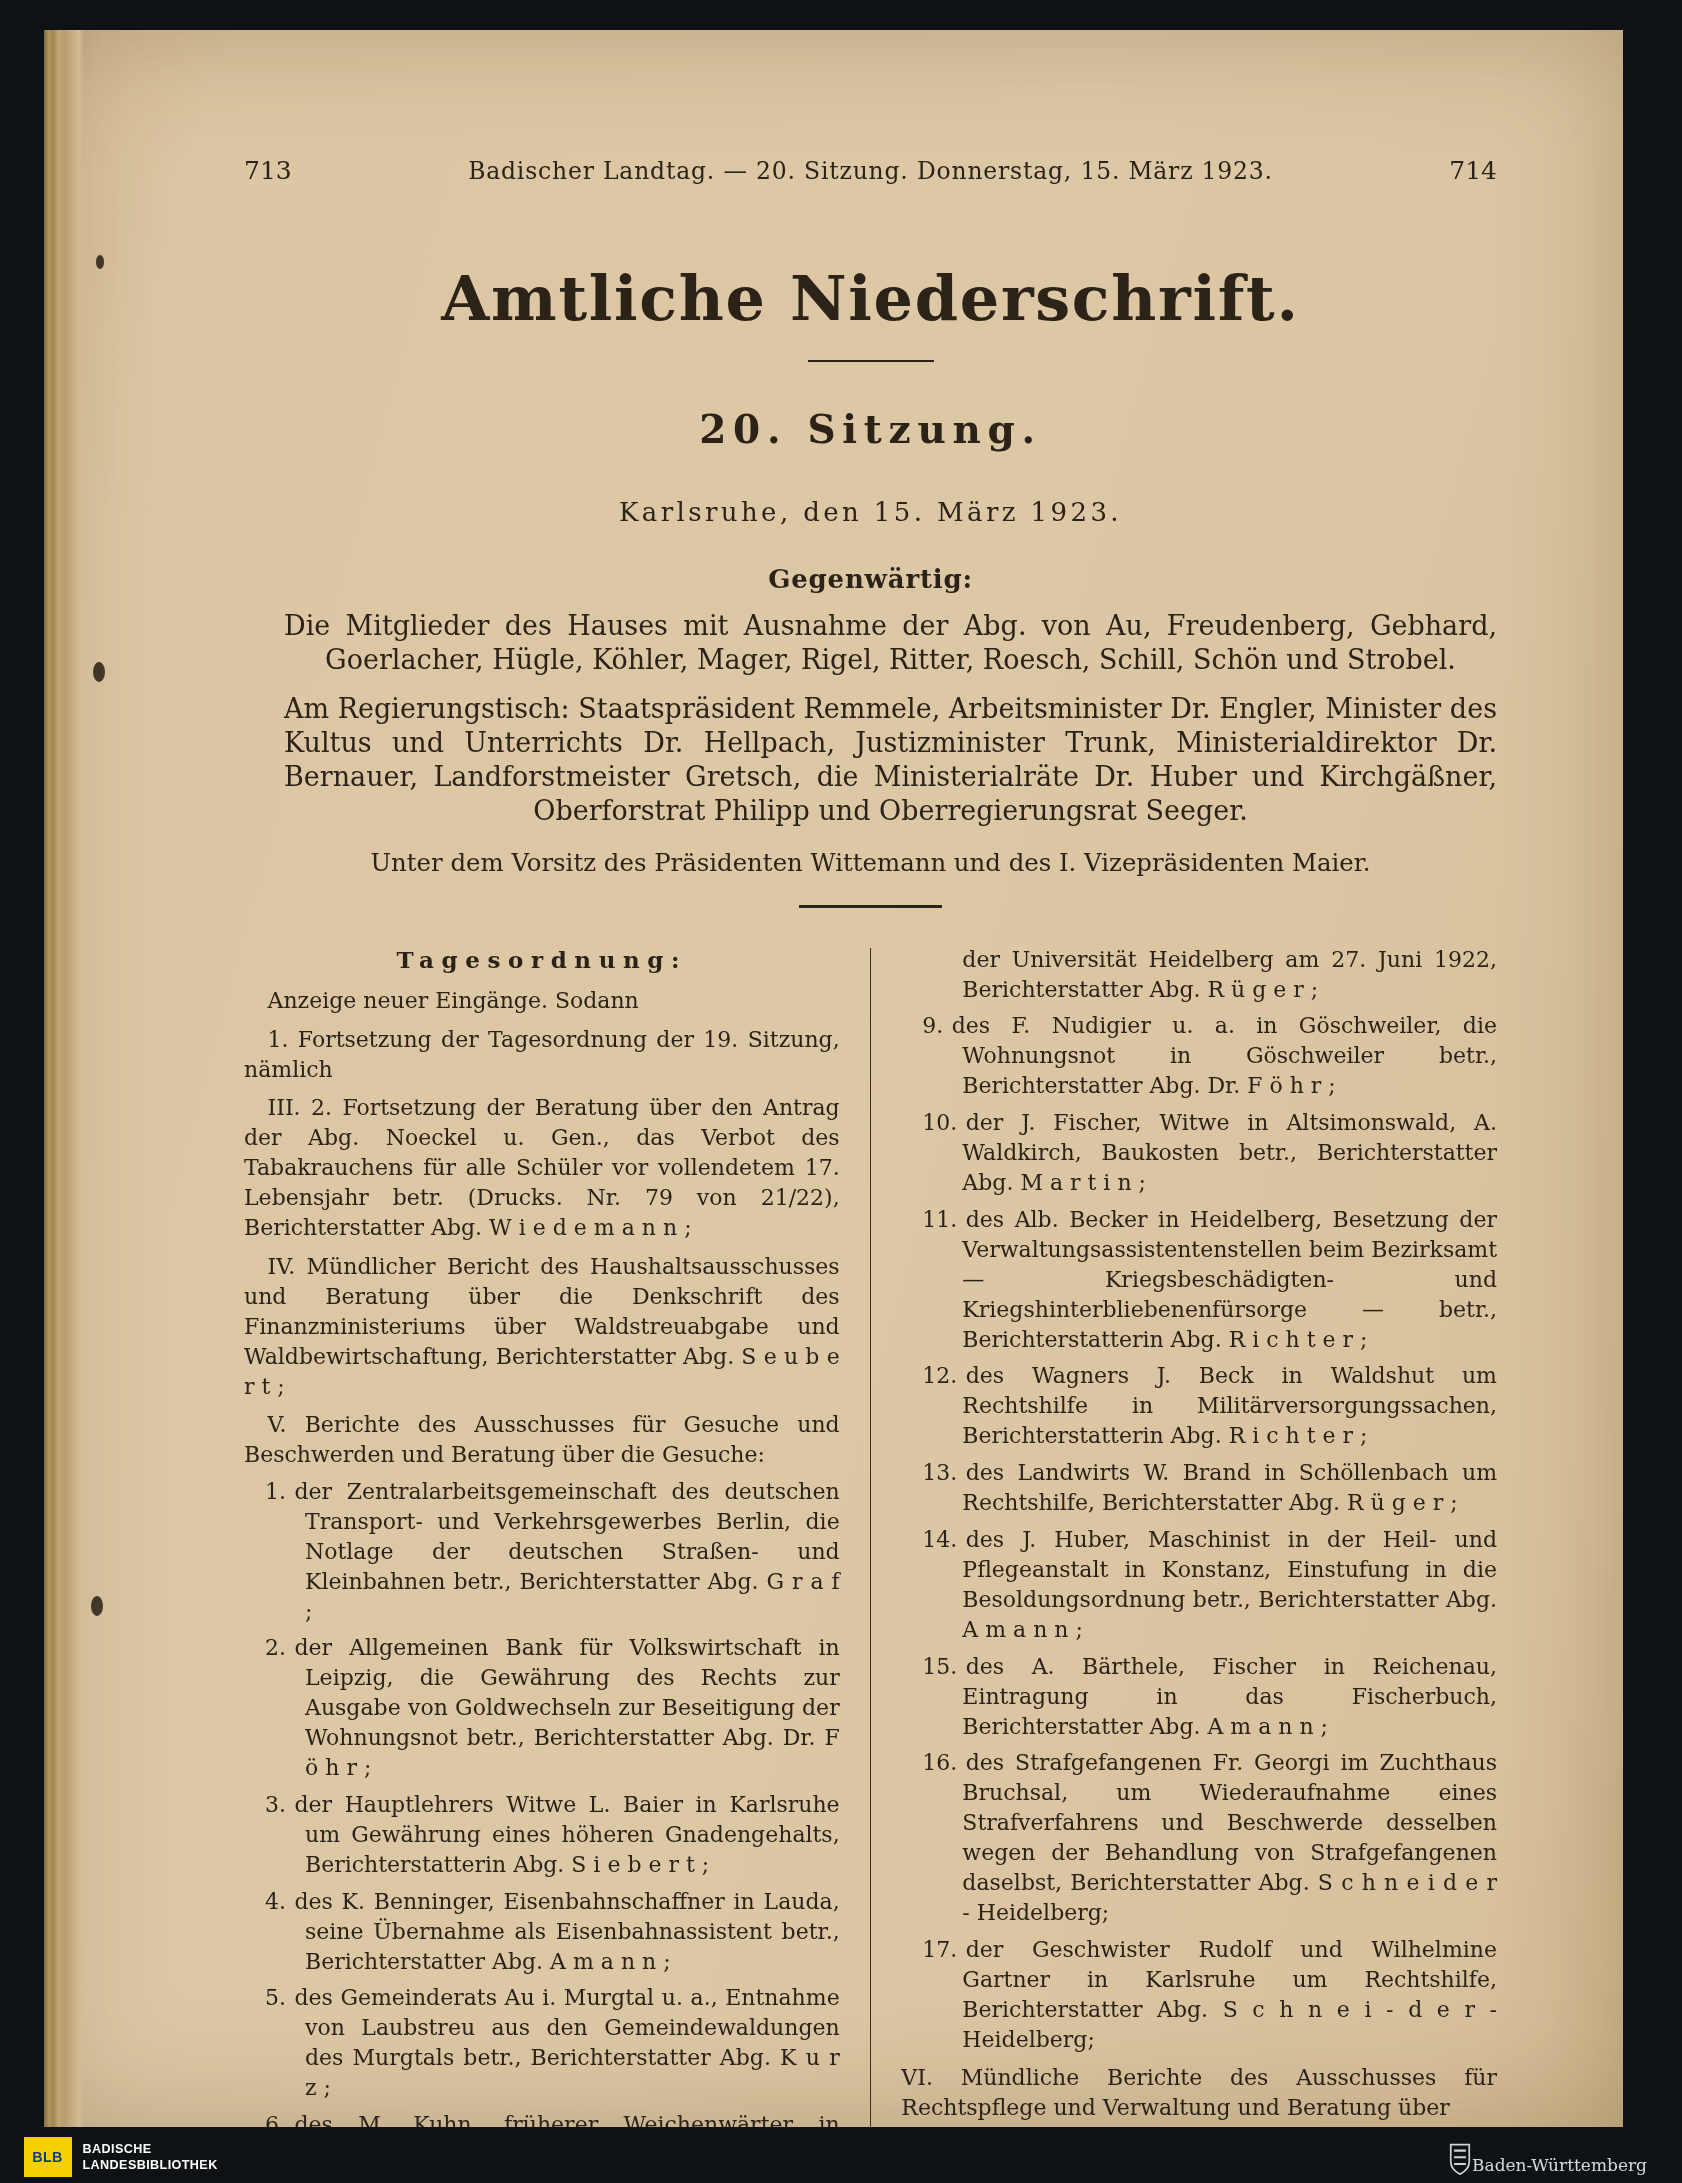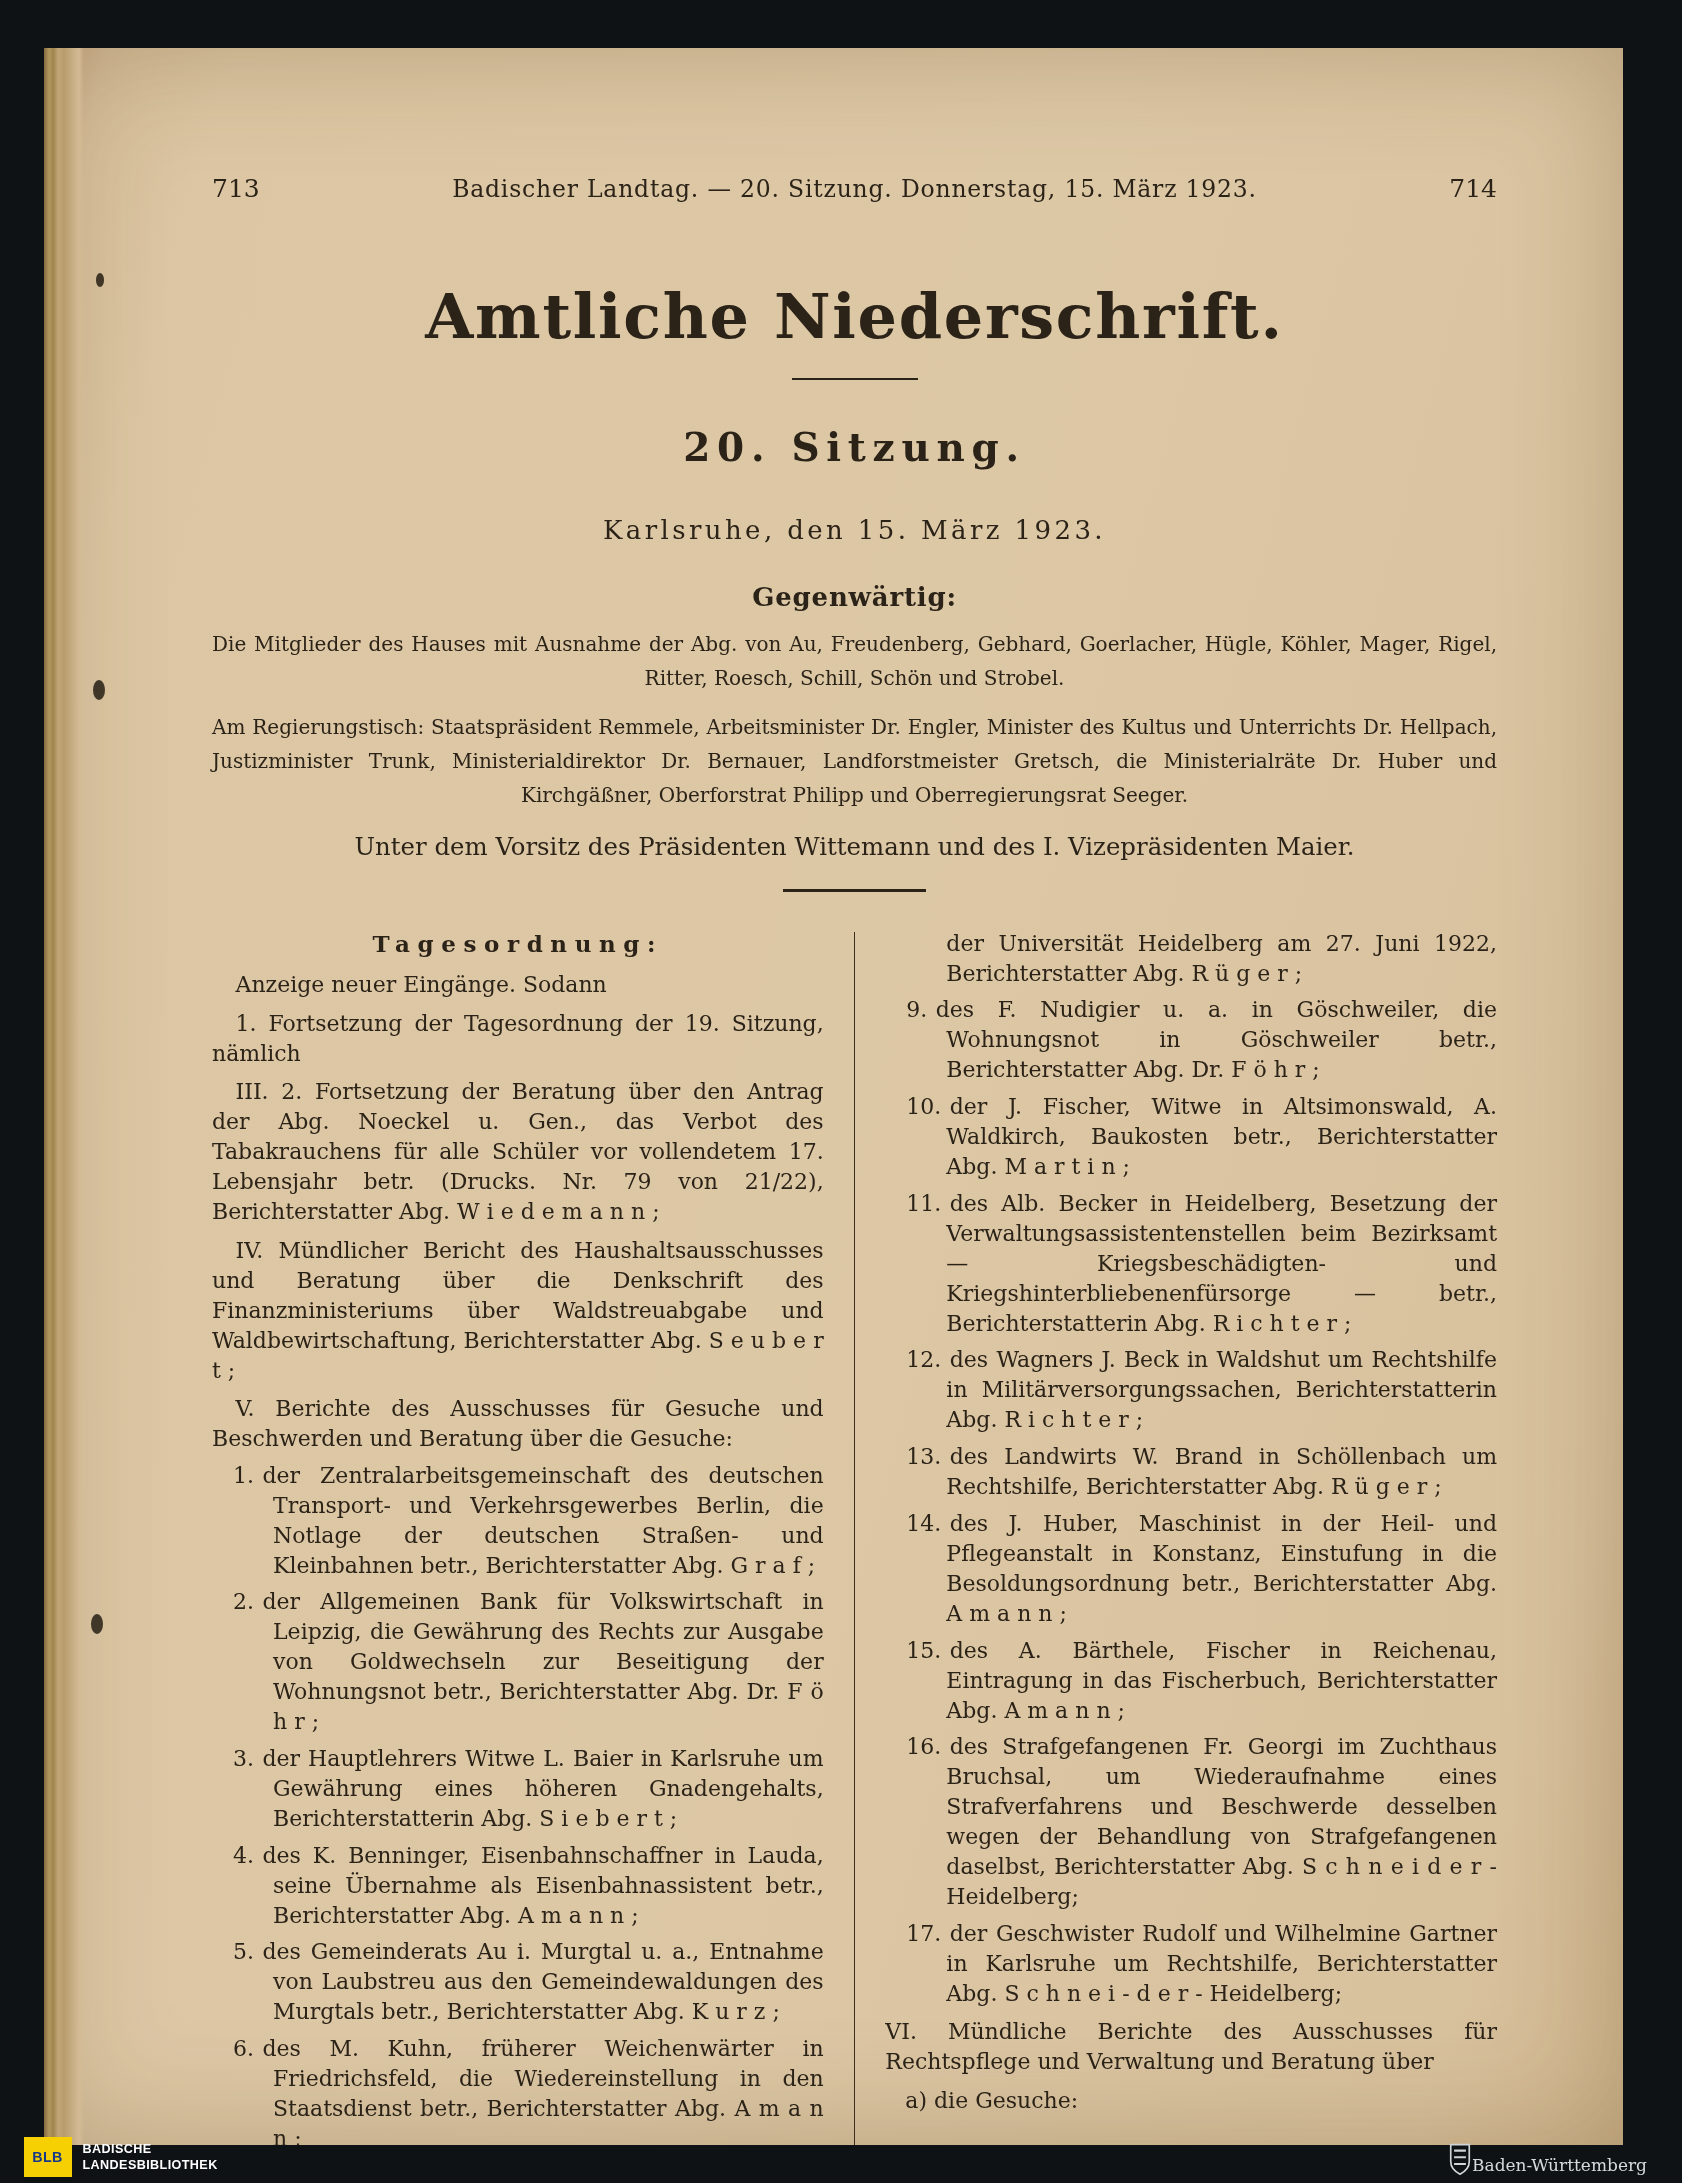--- a/index.html
+++ b/index.html
@@ -1,24 +1,25 @@
 <!DOCTYPE html>
 <html style="font-size:13.5px"><head>
 <meta charset="utf-8">
 <style>
   * { margin:0; padding:0; box-sizing:border-box; }
   html,body { width:1682px; height:2183px; }
   body { background:#0e1214; font-family:"DejaVu Serif", serif; }
   .stage { position:relative; width:1682px; height:2183px; background:#0e1214; overflow:hidden; }
 
   .paper {
-    position:absolute; left:44px; top:48px; width:1579px; height:2097px;
+    position:absolute; left:44px; top:30px; width:1579px; height:2097px;
     background:linear-gradient(105deg,#c9ac84 0%,#d7bf9b 3%,#dcc6a3 9%,#ddc8a6 50%,#d8c19d 90%,#d1b890 100%);
     box-shadow:inset 0 0 118px rgba(90,60,20,0.28);
     overflow:hidden;
+    padding-left:32px;
   }
   .paper::before {
     content:""; position:absolute; left:0; top:0; bottom:0; width:40px;
     background:linear-gradient(90deg,#84693f 0px,#b3975e 5px,#a0854f 9.3px,#c2a678 14.3px,#b89c6d 20px,#d3bb95 35px,rgba(0,0,0,0) 40px);
   }
   .hole { position:absolute; background:#1c150b; border-radius:50%; opacity:.8; }
   .hole.h1 { left:52px; top:225px;  width:8.4px; height:13.5px; }
   .hole.h2 { left:49px; top:632px;  width:11.8px; height:20px; }
   .hole.h3 { left:47px; top:1566px; width:11.8px; height:20px; }
 
@@ -29,21 +30,21 @@
   .pageno { font-size:25px; }
 
   .doc-title { text-align:center; font-size:62px; font-weight:bold; margin-top:77px; letter-spacing:1.7px; }
   .rule { height:2.5px; background:#2c2318; width:143px; margin:25px auto 0; }
   .rule.thin { height:1.7px; width:126px; }
 
   .session { text-align:center; font-size:39px; font-weight:bold; letter-spacing:6.7px; margin-top:44px; }
   .dateline { text-align:center; font-size:26px; letter-spacing:3.4px; margin-top:45px; }
   .present-label { text-align:center; font-size:26px; font-weight:bold; margin-top:37px; letter-spacing:0.8px; }
 
-  .present-para { font-size:20px; line-height:34px; margin-top:15px; text-align:justify; text-align-last:center; }
+  .present-para { font-size:27px; line-height:34px; margin-top:15px; text-align:justify; text-align-last:center;margin-left:40px; }
   .present-chair { font-size:24.4px; line-height:34px; margin-top:18.5px; text-align:center; }
 
   .columns { display:flex; margin-top:37px; font-size:22px; line-height:30px; }
   .col { flex:1; min-width:0; text-align:justify; }
   .divider { width:1.7px; background:#3a2f20; margin:3.4px 30px 0 30px; }
 
   .col-heading { text-align:center; font-weight:bold; letter-spacing:7.6px; font-size:23px; margin-bottom:11.8px; }
   .para { margin-top:8.4px; }
   .indent { text-indent:23.5px; }
   .list-item { margin-top:6.7px; padding-left:61px; text-indent:-40px; }

